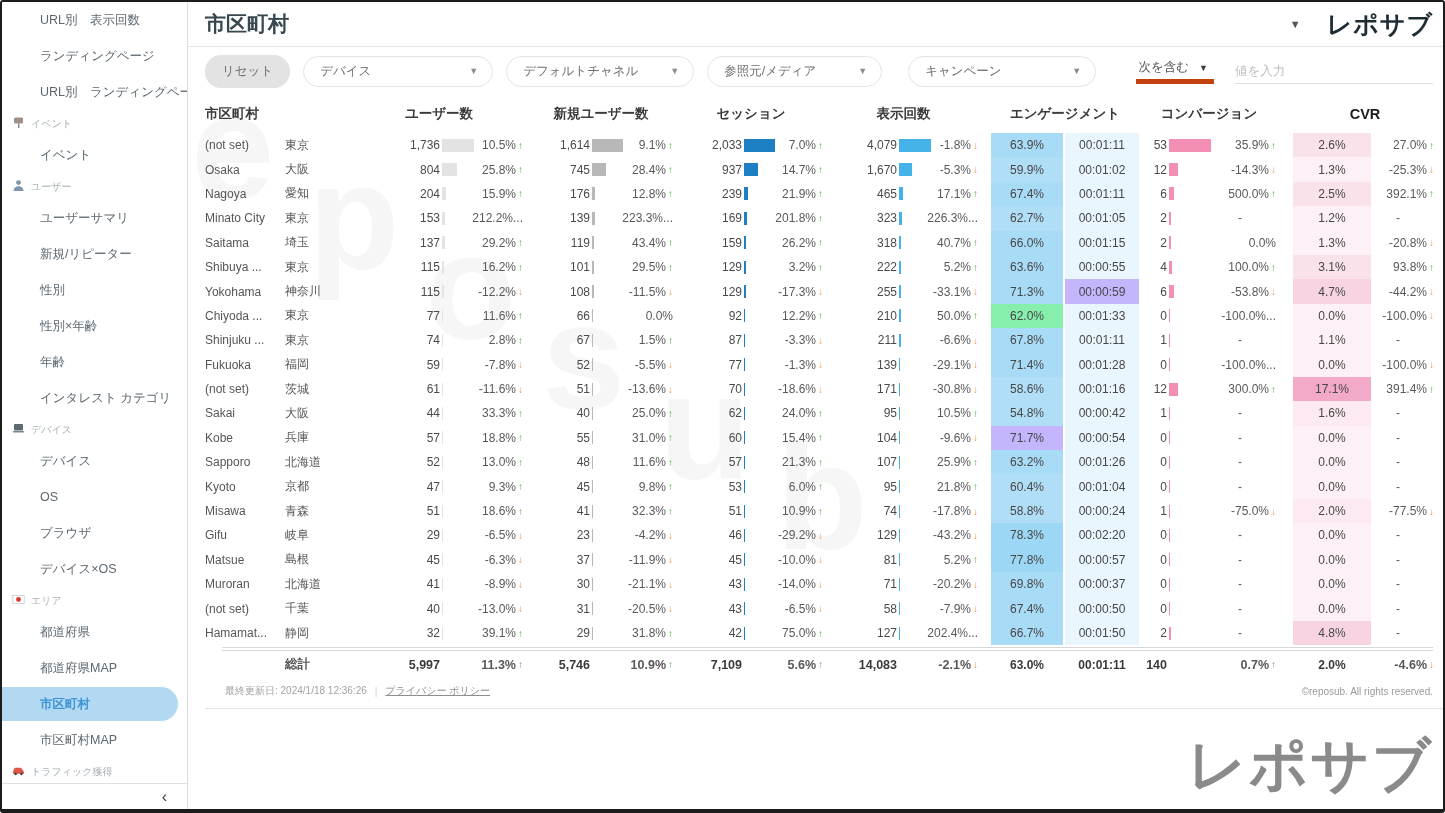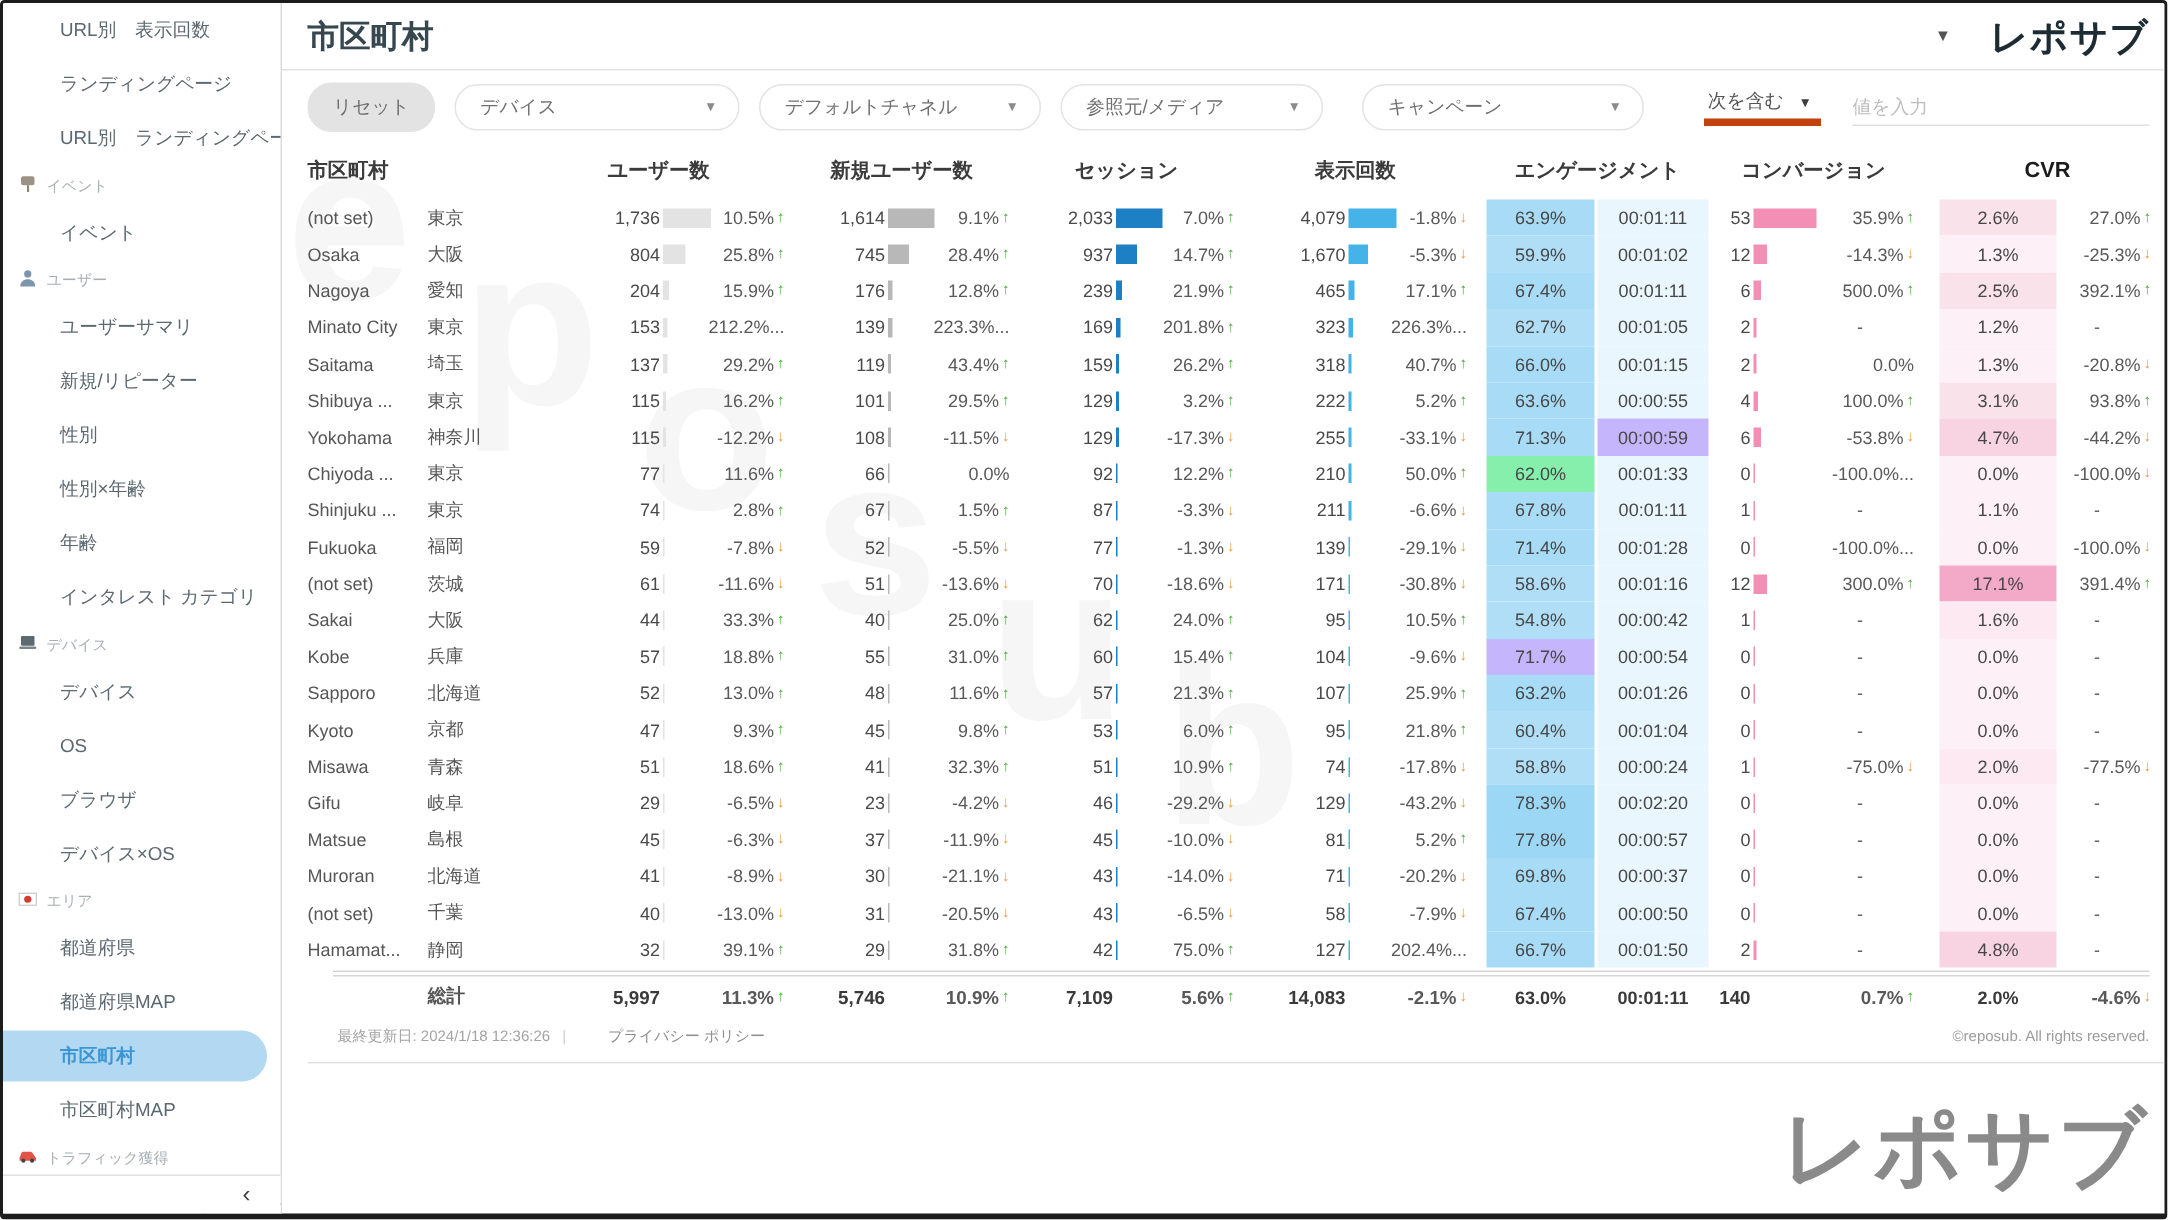--- a/index.html
+++ b/index.html
@@ -79,21 +79,21 @@
 
   .total-sep { height:4px; border-top:1px solid #d6d6d6; border-bottom:1px solid #d6d6d6;
            margin:2px 10px 0 17px; }
   .total-row { height:27px; align-items:center; font-weight:700; color:#3a3a3a; font-size:12.5px; }
   .total-row .cell-rate,.total-row .cell-time,.total-row .cell-cvr { font-weight:700; color:#3a3a3a; }
   .total-label { text-align:left; }
 
   .table-footer { display:flex; align-items:center; padding:4px 10px 0 20px; height:22px; }
   .tf-left { font-size:10px; color:#a3a3a3; display:flex; gap:8px; align-items:center; }
   .tf-left .sep { color:#cfcfcf; }
-  .privacy-link { color:#8e8e8e; cursor:pointer;margin-left:20px; }
+  .privacy-link { color:#8e8e8e; text-decoration:underline; cursor:pointer; }
   .tf-right { margin-left:auto; font-size:10px; color:#9b9b9b; }
   .card-bottom { border-bottom:1px solid #e3e3e3; margin-top:8px; }
 
   .big-logo { position:absolute; right:10px; bottom:4px; font-size:58px; font-weight:800;
            color:#8a8a8a; letter-spacing:2px; }
 </style>
 </head>
 <body>
 
 <div class="page">

